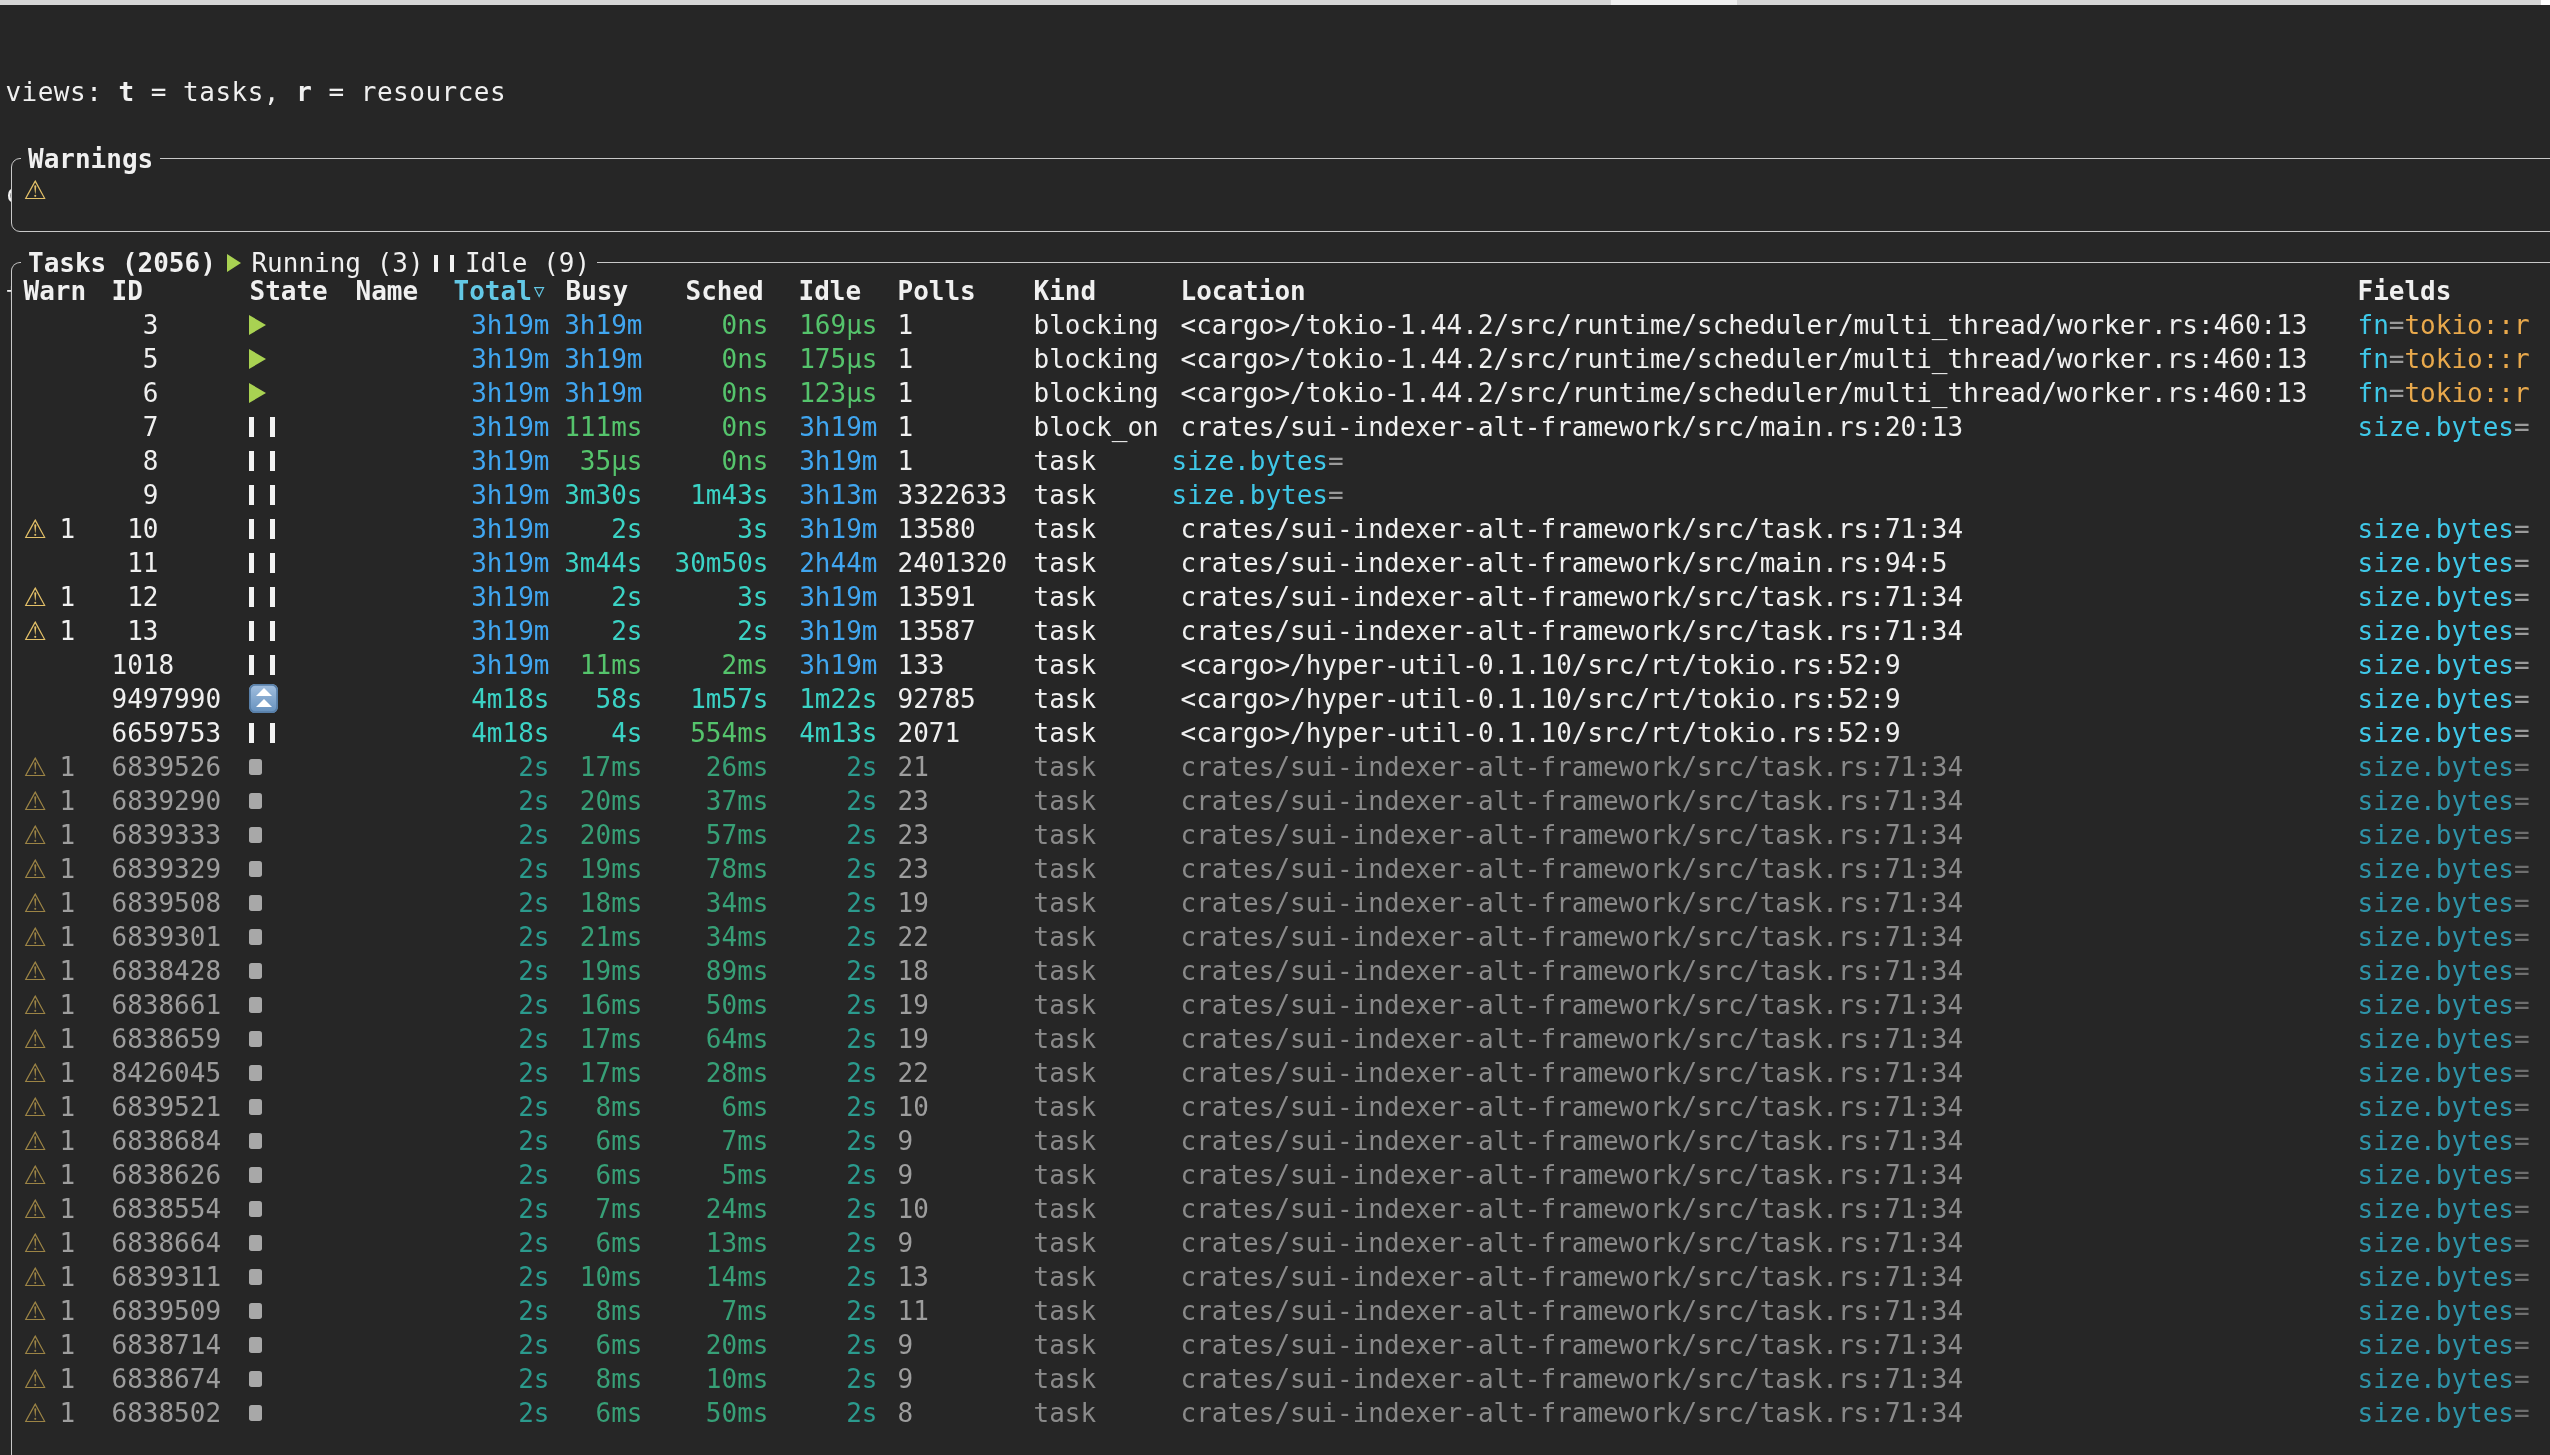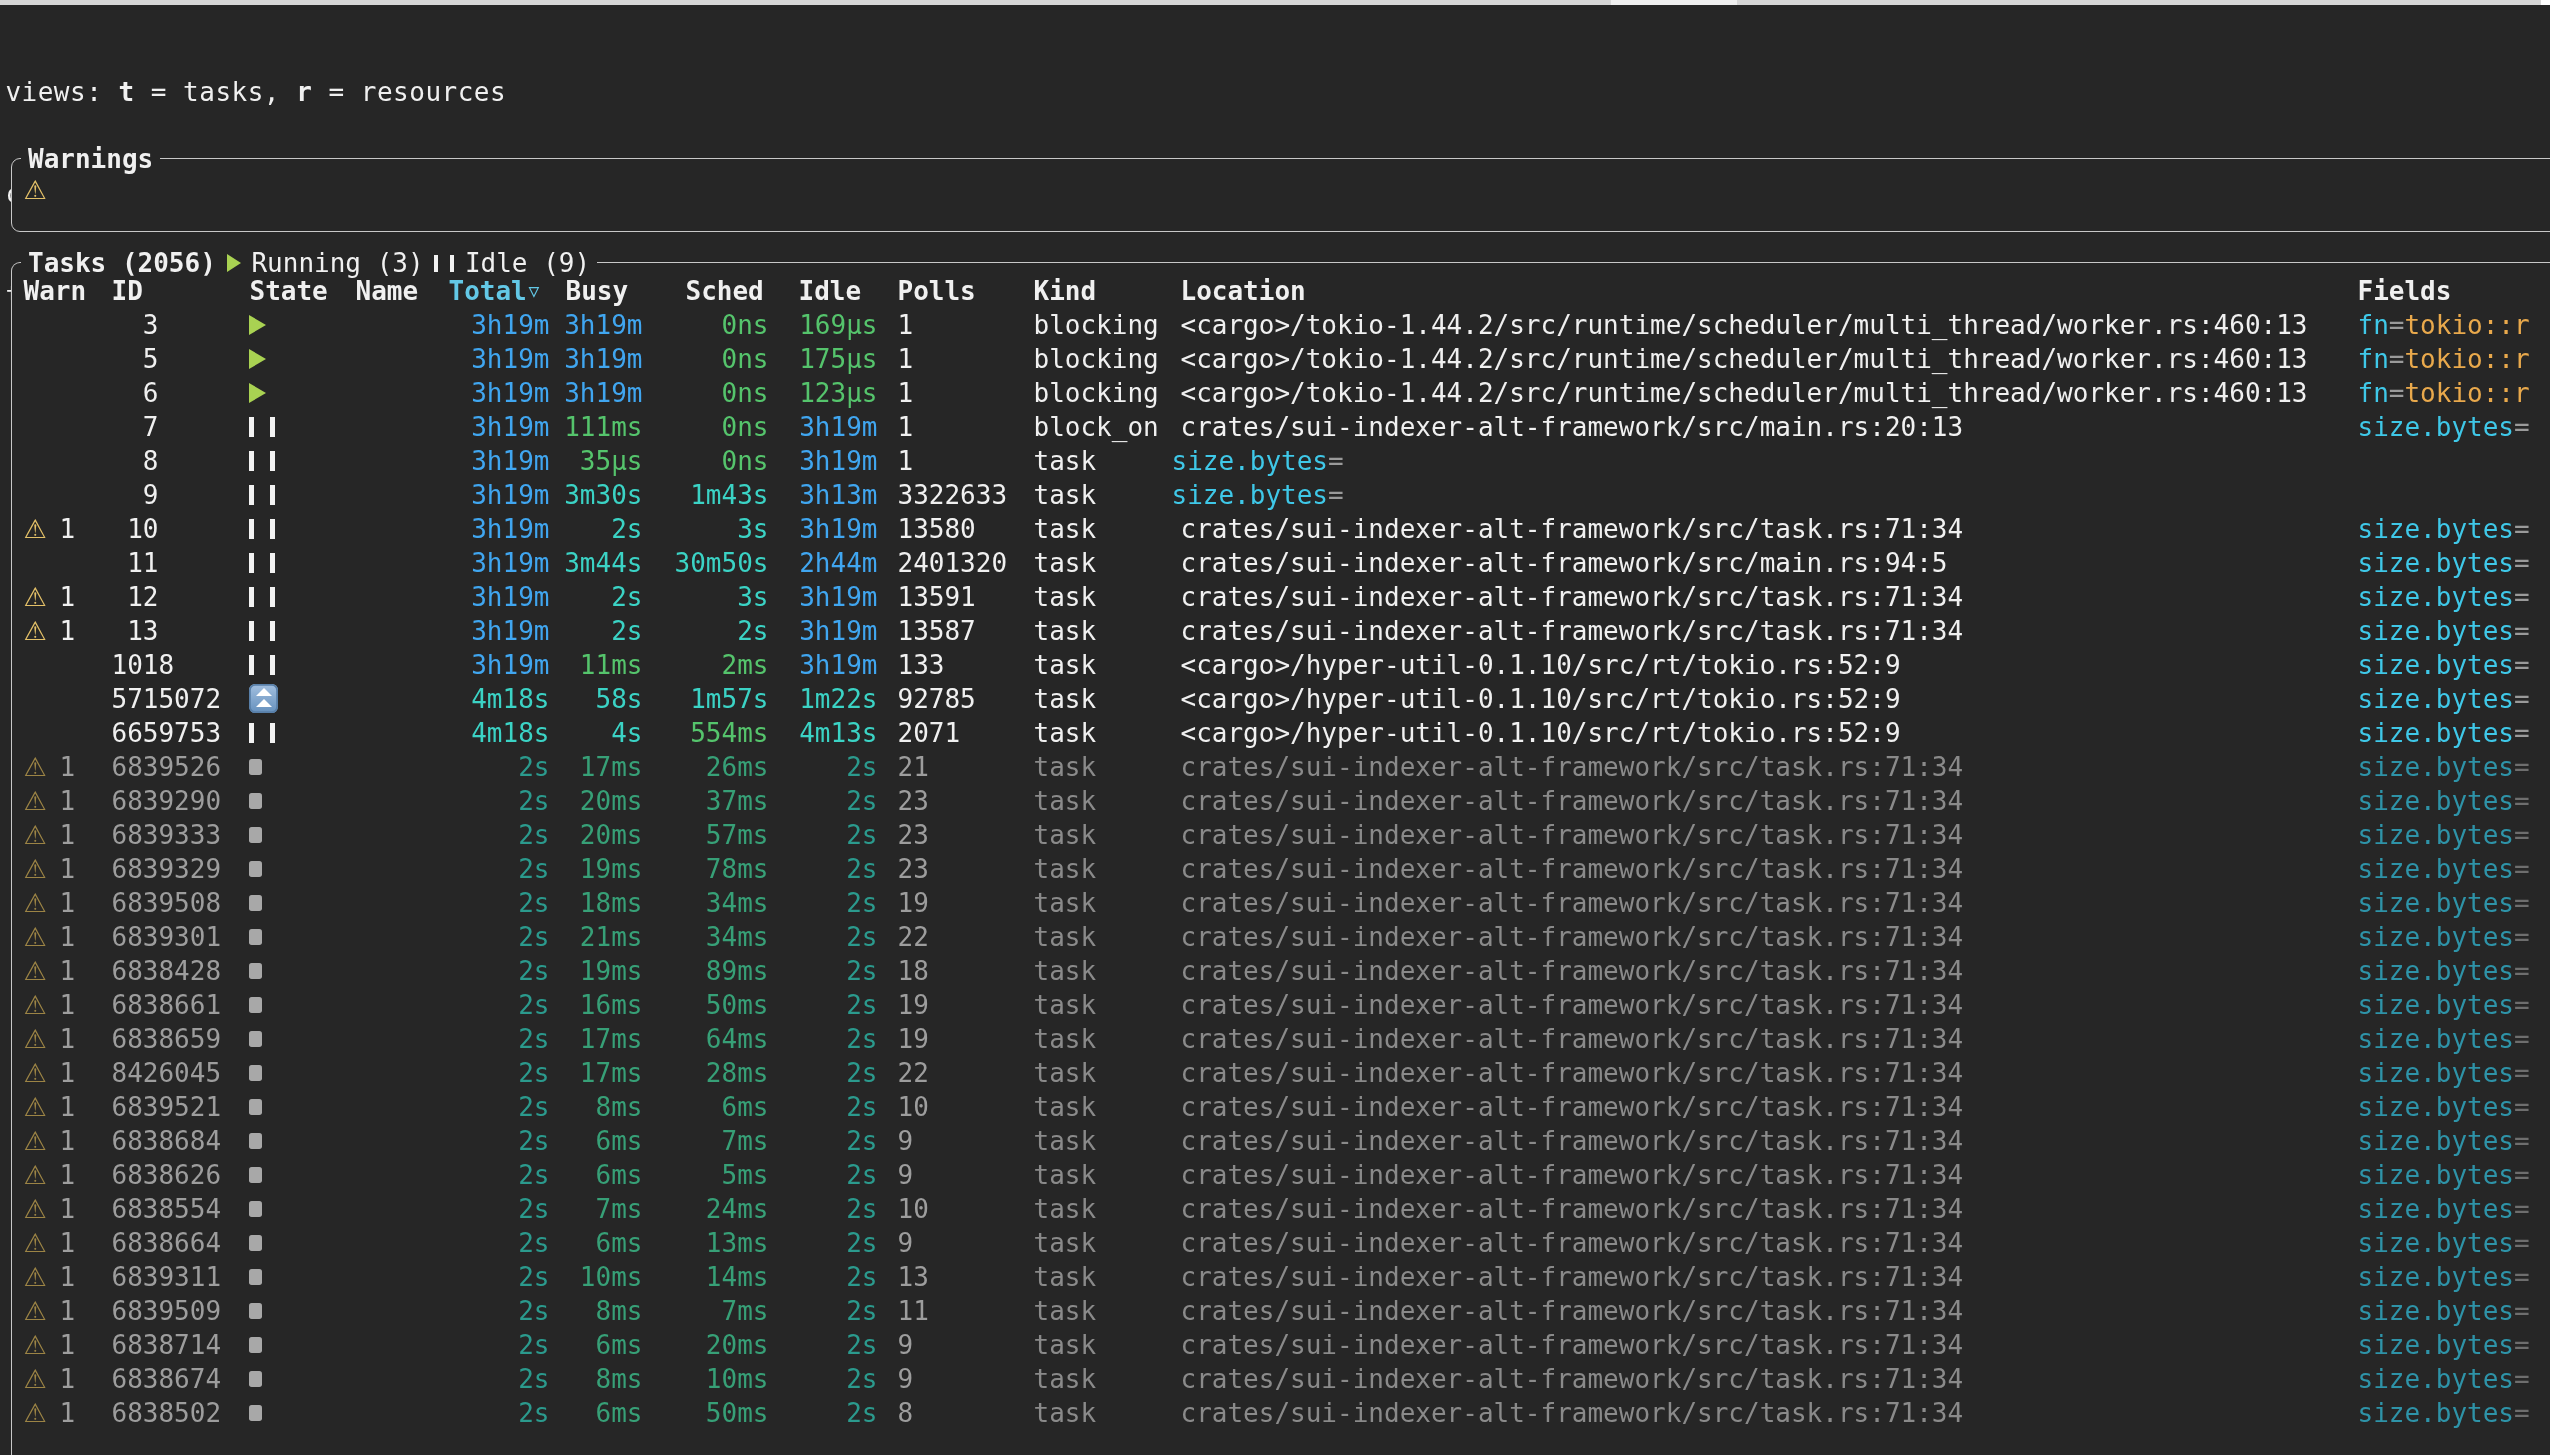--- a/index.html
+++ b/index.html
@@ -42,21 +42,21 @@
   .col-idle{width:109px}
   .col-polls{width:136px;padding-left:20px}
   .col-kind{width:158px;padding-left:20px}
   .col-loc{width:1186px;padding-left:9px}
   .col-fields{flex:1 1 auto;min-width:0;white-space:pre}
   .num{justify-content:flex-end;text-align:right}
   .hdr-name{padding-left:9px}
   .hdr-busy{padding-left:16px}
   .hdr-sched{padding-left:43px}
   .hdr-idle{padding-left:30px}
-  .hdr-total{justify-content:flex-start;color:var(--header_cyan)}
+  .hdr-total{justify-content:center;color:var(--header_cyan)}
   .sort-col{color:var(--header_cyan)}
   .sort-arrow{color:var(--header_cyan);font-family:"DejaVu Sans",sans-serif;font-weight:normal;font-size:21.5px;margin-left:1.8px}
 
   
   .c-blue{color:var(--blue)} .c-cyan{color:var(--cyan)} .c-green{color:var(--green)}
   .row.dim .c-cyan{color:var(--dim_cyan)} .row.dim .c-green{color:var(--dim_green)}
   .row.dim .cell-id,.row.dim .cell-polls{color:var(--dim_text)}
   .row.dim .cell-kind,.row.dim .cell-loc{color:var(--dim_text2)}
   .row.dim .warn-icon{color:var(--dim_gold)} .row.dim .warn-num{color:var(--dim_text)}
   .warn-icon{color:var(--gold);font-family:"DejaVu Sans",sans-serif}
@@ -334,21 +334,21 @@
     <div class="cell col-polls cell-polls">133</div>
     <div class="cell col-kind cell-kind">task</div>
     <div class="cell col-loc cell-loc">&lt;cargo&gt;/hyper-util-0.1.10/src/rt/tokio.rs:52:9</div>
     <div class="cell col-fields cell-fields"><span class="f-key">size.bytes</span><span class="f-eq">=</span></div>
   </div>
         <div class="row">
     <div class="cell col-warn warn-cell" style="visibility: hidden;">
       <span class="warn-icon"></span>
       <span class="warn-num"></span>
     </div>
-    <div class="cell col-id cell-id">5715072</div>
+    <div class="cell col-id cell-id">9497990</div>
     <div class="cell col-state">
       <span class="state-icon icon-woken"></span>
     </div>
     <div class="cell col-name"></div>
     <div class="cell col-total num cell-total c-cyan">4m18s</div>
     <div class="cell col-busy num cell-busy c-cyan">58s</div>
     <div class="cell col-sched num cell-sched c-cyan">1m57s</div>
     <div class="cell col-idle num cell-idle c-cyan">1m22s</div>
     <div class="cell col-polls cell-polls">92785</div>
     <div class="cell col-kind cell-kind">task</div>

